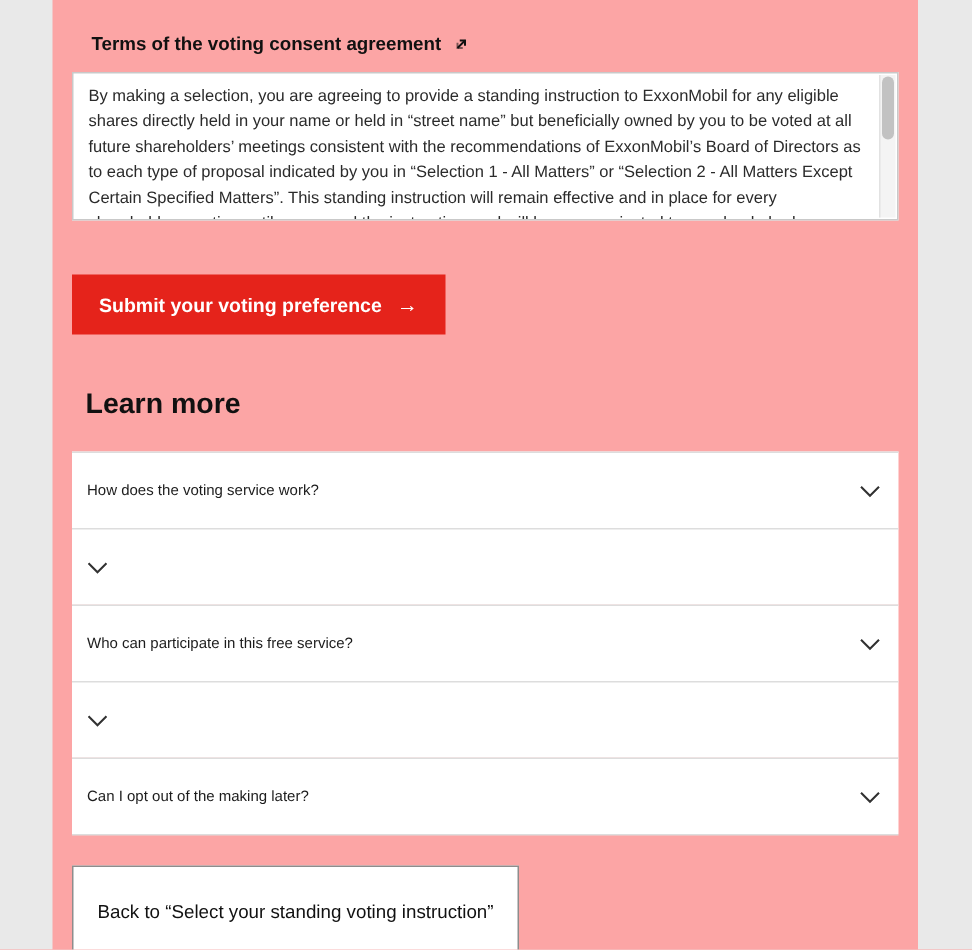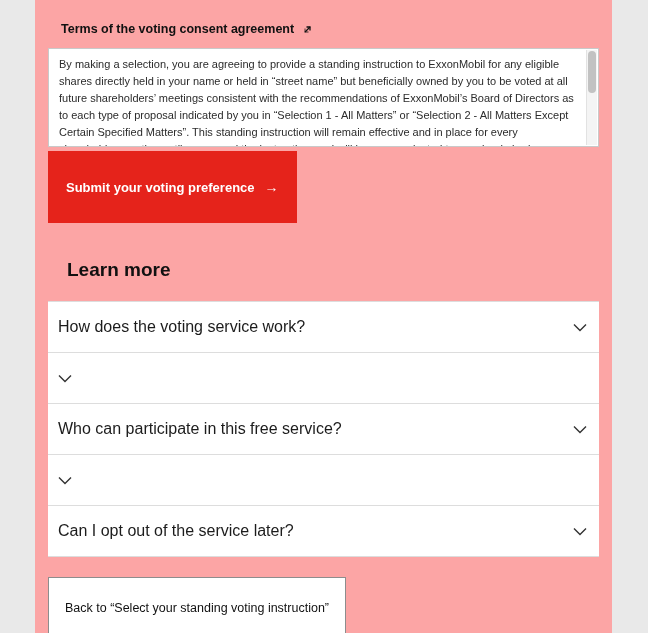--- a/index.html
+++ b/index.html
@@ -35,46 +35,46 @@
     position: absolute; top: 1px; right: 1px; bottom: 1px; width: 11px;
     background: #f4f4f4; border-left: 1px solid #e2e2e2;
   }
   .fake-scrollbar .thumb {
     position: absolute; top: 1px; left: 1px; right: 1px; height: 42px;
     background: #c2c2c2; border-radius: 5px;
   }
 
   
   .submit-btn {
-    margin-top: 4px;
+    margin-top: 36px;
     display: inline-flex; align-items: center; gap: 10px;
     background: #e5231b; color: #ffffff;
     border: none; cursor: pointer;
     font-family: "Liberation Sans", sans-serif;
     font-size: 13px; font-weight: bold;
-    padding: 28px 18px;
+    padding: 12px 18px;
   }
   .submit-btn .arrow { font-size: 14px; font-weight: normal; }
 
   
   .learn-more-title {
     font-size: 19px; font-weight: bold; color: #111;
-    margin: 36px 0 20px 19px;
+    margin: 36px 0 20px 9px;
     font-family: "Liberation Sans", sans-serif;
   }
   .accordion { border-bottom: 1px solid #ddd; }
   .acc-row {
     display: flex; align-items: center; justify-content: space-between;
     border-top: 1px solid #ddd;
     height: 51px;
     padding: 0 12px 0 10px;
     cursor: pointer;
     background: #fff;
   }
-  .acc-label { font-size: 16px; color: #1c1c1c; }
+  .acc-label { font-size: 10px; color: #1c1c1c; }
   .chev { display: inline-flex; }
 
   
   .back-btn {
     margin-top: 20px;
     background: #ffffff;
     border: 1px solid #8d8d8d;
     font-family: "Liberation Sans", sans-serif;
     font-size: 12.5px; color: #111;
     padding: 23px 16px;
@@ -155,21 +155,21 @@
 
         <div class="acc-row">
           <span class="chev">
             <svg width="14" height="9" viewBox="0 0 14 9">
                 <path d="M1 1.5 L7 7.5 L13 1.5" stroke="#333" stroke-width="1.4" fill="none"></path>
               </svg>
           </span>
         </div>
 
         <div class="acc-row">
-          <span class="acc-label">Can I opt out of the service later?</span>
+          <span class="acc-label">Can I opt out of the making later?</span>
           <span class="chev">
             <svg width="14" height="9" viewBox="0 0 14 9">
                 <path d="M1 1.5 L7 7.5 L13 1.5" stroke="#333" stroke-width="1.4" fill="none"></path>
               </svg>
           </span>
         </div>
 
       </div>
 
       

